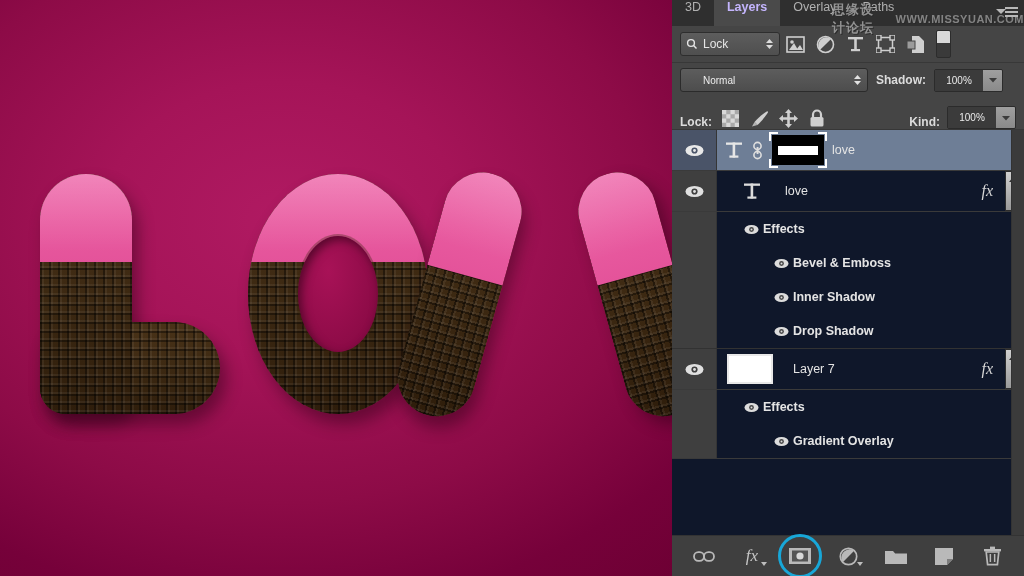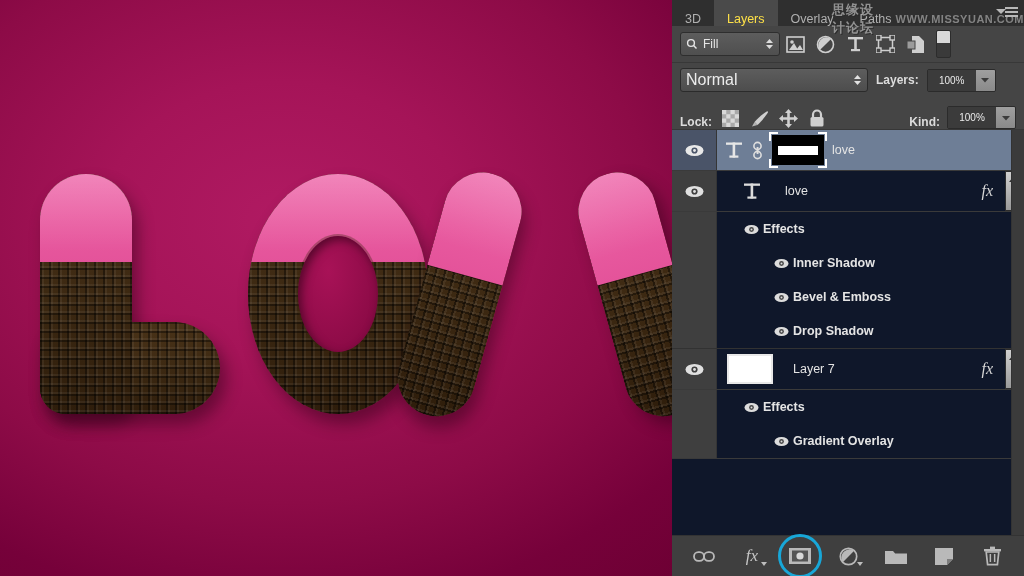--- a/index.html
+++ b/index.html
@@ -39,22 +39,22 @@
   .tex{position:absolute;inset:0;}
   .gloss{position:absolute;inset:0;pointer-events:none;
      background:linear-gradient(180deg,rgba(255,255,255,.18) 0%,rgba(255,255,255,0) 32%);}
 
   
   #panel{width:352px;height:576px;background:#454545;display:flex;flex-direction:column;
      font-size:12px;color:#d2d2d2;position:relative;}
 
   
   .tabbar{height:26px;background:#2f2f2f;display:flex;align-items:stretch;position:relative;}
-  .tab{display:flex;align-items:flex-end;padding:0 13px;font-size:12.5px;color:#b0b0b0;background:#2f2f2f;}
-  .tab.active{background:#4a4a4a;color:#fde047;font-weight:normal;}
+  .tab{display:flex;align-items:flex-start;padding:0 13px;font-size:12.5px;color:#b0b0b0;background:#2f2f2f;}
+  .tab.active{background:#4a4a4a;color:#c4b5fd;font-weight:bold;}
   .panelmenu{position:absolute;right:6px;top:6px;width:22px;height:14px;}
   .pm-line{position:absolute;right:0;height:2px;background:#b8b8b8;}
   .pm-tri{position:absolute;left:0;top:3px;width:0;height:0;border-left:5px solid transparent;
      border-right:5px solid transparent;border-top:5px solid #b8b8b8;}
   .watermark{position:absolute;left:160px;top:1px;display:flex;align-items:center;gap:8px;
      font-size:13px;font-weight:bold;color:#8d8d8d;letter-spacing:1px;opacity:.92;}
   .wm-cn{color:#9a9a9a;text-shadow:1px 1px 0 #2a2a2a;font-family:"DejaVu Sans",sans-serif;}
   .wm-en{color:#8b8b8b;font-size:11px;letter-spacing:.5px;text-shadow:1px 1px 0 #2a2a2a;}
 
   
@@ -64,21 +64,21 @@
   .kindsel span.lbl{font-size:12px;color:#e6e6e6;}
   .ficon{width:30px;height:26px;display:flex;align-items:center;justify-content:center;}
   .ficon svg{display:block;}
   .ftoggle{width:13px;height:26px;margin-left:6px;border-radius:2px;
      background:linear-gradient(180deg,#d9d9d9 0 45%,#3a3a3a 45% 100%);border:1px solid #2c2c2c;}
 
   
   .blendrow{height:34px;display:flex;align-items:center;padding:0 8px;gap:8px;background:#454545;}
   .blendsel{flex:0 0 176px;height:22px;background:linear-gradient(180deg,#5d5d5d,#4d4d4d);
      border:1px solid #2b2b2b;border-radius:3px;display:flex;align-items:center;justify-content:space-between;padding:0 5px;}
-  .blendsel .bl{font-size:16px;color:#ececec;}
+  .blendsel .bl{font-size:10px;color:#ececec;margin-left:17px;}
   .lbl2{font-size:12px;color:#dcdcdc;font-weight:bold;}
   .numfield{height:21px;display:flex;align-items:stretch;border:1px solid #2b2b2b;border-radius:2px;overflow:hidden;}
   .numfield .val{background:#3b3b3b;color:#eaeaea;font-size:10px;padding:0 6px;display:flex;align-items:center;min-width:36px;justify-content:center;}
   .numfield .arw{width:19px;background:linear-gradient(180deg,#9f9f9f,#8a8a8a);display:flex;align-items:center;justify-content:center;}
 
   
   .lockrow{height:32px;display:flex;align-items:flex-end;padding:0 8px;gap:7px;background:#454545;border-bottom:1px solid #373737;}
   .lkicon{width:22px;height:22px;display:flex;align-items:center;justify-content:center;}
 
   
@@ -193,21 +193,21 @@
         <div class="pm-line" style="top:9px;width:13px;"></div>
       </div>
     </div>
 
     <div class="filterrow">
       <div class="kindsel">
         <svg width="12" height="12" viewBox="0 0 12 12">
             <circle cx="5" cy="5" r="3.4" fill="none" stroke="#e6e6e6" stroke-width="1.4"></circle>
             <line x1="7.6" y1="7.6" x2="10.5" y2="10.5" stroke="#e6e6e6" stroke-width="1.4"></line>
           </svg>
-        <span class="lbl">Fill</span>
+        <span class="lbl">Lock</span>
         <svg width="9" height="14" viewBox="0 0 9 14" style="margin-left:auto">
             <polygon points="4.5,2 8,6 1,6" fill="#dcdcdc"></polygon>
             <polygon points="4.5,12 8,8 1,8" fill="#dcdcdc"></polygon>
           </svg>
       </div>
 
       <div class="ficon">
         <svg width="19" height="17" viewBox="0 0 19 17">
             <rect x="1" y="1" width="17" height="15" fill="none" stroke="#cfcfcf" stroke-width="1.6"></rect>
             <circle cx="6" cy="6" r="1.8" fill="#cfcfcf"></circle>
@@ -247,21 +247,21 @@
     </div>
 
     <div class="blendrow">
       <div class="blendsel">
         <span class="bl">Normal</span>
         <svg width="9" height="14" viewBox="0 0 9 14">
             <polygon points="4.5,2 8,6 1,6" fill="#e2e2e2"></polygon>
             <polygon points="4.5,12 8,8 1,8" fill="#e2e2e2"></polygon>
           </svg>
       </div>
-      <span class="lbl2">Layers:</span>
+      <span class="lbl2">Shadow:</span>
       <div class="numfield">
         <div class="val">100%</div>
         <div class="arw">
           <svg width="8" height="6" viewBox="0 0 8 6">
               <polygon points="0,1 8,1 4,5.5" fill="#3b3b3b"></polygon>
             </svg>
         </div>
       </div>
     </div>
 
@@ -381,34 +381,34 @@
       <div class="subrow">
         <div class="eyecol" style="border-right:1px solid #353535;"></div>
         <div class="subbody ind2">
           <span class="eyesm">
             <svg width="15" height="11" viewBox="0 0 15 11">
                 <ellipse cx="7.5" cy="5.5" rx="7" ry="4.5" fill="#dcdcdc"></ellipse>
                 <circle cx="7.5" cy="5.5" r="2.4" fill="#454545"></circle>
                 <circle cx="7.5" cy="5.5" r="1" fill="#dcdcdc"></circle>
               </svg>
           </span>
-          <span class="sublabel">Inner Shadow</span>
+          <span class="sublabel">Bevel &amp; Emboss</span>
         </div>
       </div>
       <div class="subrow">
         <div class="eyecol" style="border-right:1px solid #353535;"></div>
         <div class="subbody ind2">
           <span class="eyesm">
             <svg width="15" height="11" viewBox="0 0 15 11">
                 <ellipse cx="7.5" cy="5.5" rx="7" ry="4.5" fill="#dcdcdc"></ellipse>
                 <circle cx="7.5" cy="5.5" r="2.4" fill="#454545"></circle>
                 <circle cx="7.5" cy="5.5" r="1" fill="#dcdcdc"></circle>
               </svg>
           </span>
-          <span class="sublabel">Bevel &amp; Emboss</span>
+          <span class="sublabel">Inner Shadow</span>
         </div>
       </div>
       <div class="subrow">
         <div class="eyecol" style="border-right:1px solid #353535;"></div>
         <div class="subbody ind2">
           <span class="eyesm">
             <svg width="15" height="11" viewBox="0 0 15 11">
                 <ellipse cx="7.5" cy="5.5" rx="7" ry="4.5" fill="#dcdcdc"></ellipse>
                 <circle cx="7.5" cy="5.5" r="2.4" fill="#454545"></circle>
                 <circle cx="7.5" cy="5.5" r="1" fill="#dcdcdc"></circle>

